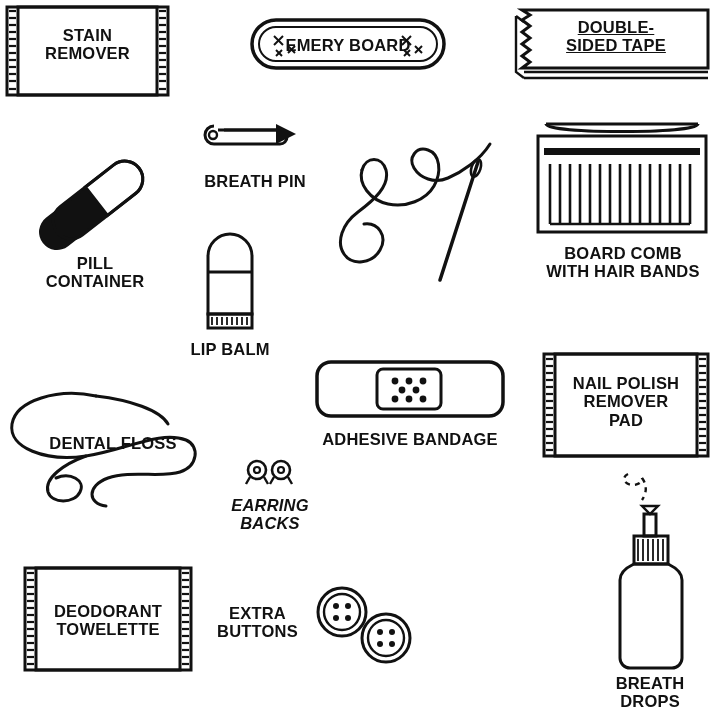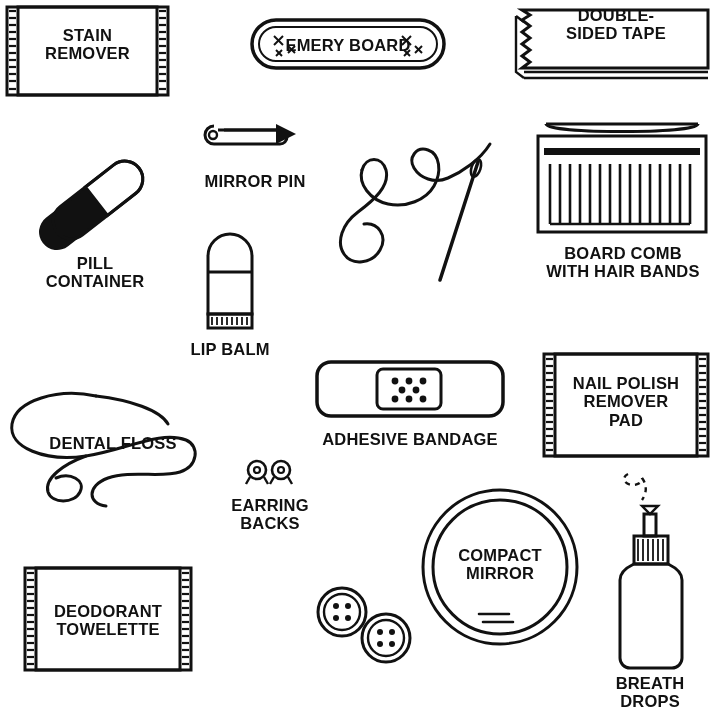--- a/index.html
+++ b/index.html
@@ -105,34 +105,34 @@
   </div>
 
   <div class="item" style="left:500px; top:6px; width:212px; height:84px;">
     <div class="art" style="left:0px; top:0px;">
       <svg width="212" height="80" viewBox="0 0 212 80">
         <path class="st" d="M22 4 H208 V62 H22 L30 56 L22 50 L30 44 L22 38 L30 32 L22 26 L30 20 L22 14 L30 9 Z" stroke-width="3"></path>
         <path class="st" d="M24 66 H208 M24 72 H208" stroke-width="2.4"></path>
         <path class="st" d="M16 10 L24 16 M16 10 L16 66 L24 72" stroke-width="2.4"></path>
       </svg>
     </div>
-    <div class="label" style="left:30px; top:0; width:172px;">DOUBLE-
+    <div class="label" style="left:30px; top:12px; width:172px;text-decoration:underline;">DOUBLE-
 SIDED TAPE</div>
   </div>
 
   <div class="item" style="left:190px; top:118px; width:130px; height:84px;">
     <div class="art" style="left:8px; top:0px;">
       <svg width="112" height="46" viewBox="0 0 112 46">
         <path class="st" d="M20 12 H86" stroke-width="3"></path>
         <path class="st" d="M16 8 A9 9 0 1 0 16 26 H82 A7 7 0 0 0 82 12 H26" stroke-width="3"></path>
         <path d="M78 6 L98 16 L78 26 Z" fill="#111111"></path>
         <circle class="st" cx="15" cy="17" r="4" stroke-width="2.4"></circle>
       </svg>
     </div>
-    <div class="label" style="left:0px; top:54px; width:130px;">MIRROR PIN</div>
+    <div class="label" style="left:0px; top:54px; width:130px;">BREATH PIN</div>
   </div>
 
   <div class="item" style="left:330px; top:120px; width:190px; height:190px;">
     <div class="art" style="left:0px; top:18px;">
       <svg width="190" height="170" viewBox="0 0 190 170">
         <path class="st" d="M160 6 C150 22 132 34 118 40 C104 46 90 40 84 30 C78 20 86 8 98 12 C110 16 112 34 104 48 C96 62 76 70 58 66 C40 62 28 46 32 32" stroke-width="3" stroke-linecap="round"></path>
         <path class="st" d="M32 32 C36 18 52 18 56 32 C60 48 44 62 28 74 C12 86 6 104 14 116 C22 128 42 126 50 112 C58 98 48 84 34 86" stroke-width="3" stroke-linecap="round"></path>
         <path class="st" d="M148 24 L110 142" stroke-width="3.5" stroke-linecap="round"></path>
         <ellipse class="st" cx="146" cy="30" rx="4.5" ry="9" stroke-width="2.6" transform="rotate(18 146 30)"></ellipse>
       </svg>
@@ -282,35 +282,24 @@
     <div class="art" style="left:36px; top:0px;">
       <svg width="58" height="30" viewBox="0 0 58 30">
         <circle class="st" cx="16" cy="12" r="9" stroke-width="2.6"></circle>
         <circle class="st" cx="16" cy="12" r="3" stroke-width="2.2"></circle>
         <path class="st" d="M9 19 L5 26 M23 19 L27 26" stroke-width="2.4"></path>
         <circle class="st" cx="40" cy="12" r="9" stroke-width="2.6"></circle>
         <circle class="st" cx="40" cy="12" r="3" stroke-width="2.2"></circle>
         <path class="st" d="M33 19 L29 26 M47 19 L51 26" stroke-width="2.4"></path>
       </svg>
     </div>
-    <div class="label" style="left:0px; top:38px; width:130px;">EARRING
+    <div class="label" style="left:0px; top:38px; width:130px;font-style:italic;">EARRING
 BACKS</div>
   </div>
 
-  <div class="item" style="left:410px; top:488px; width:180px; height:160px;">
-    <div class="art" style="left:7px; top:0px;">
-      <svg width="166" height="158" viewBox="0 0 166 158">
-        <circle class="st" cx="83" cy="79" r="77" stroke-width="3"></circle>
-        <circle class="st" cx="83" cy="79" r="67" stroke-width="3"></circle>
-        <path class="st" d="M62 126 H92 M66 134 H96" stroke-width="2.6" stroke-linecap="round"></path>
-      </svg>
-    </div>
-    <div class="label" style="left:28px; top:58px; width:124px;">COMPACT
-MIRROR</div>
-  </div>
 
   <div class="item" style="left:588px; top:466px; width:124px; height:246px;">
     <div class="art" style="left:10px; top:0px;">
       <svg width="104" height="206" viewBox="0 0 104 206">
         <path class="st" d="M30 8 A9 6 0 1 0 44 12" stroke-width="2.4" stroke-dasharray="5 5"></path>
         <path class="st" d="M44 12 C50 20 48 28 44 34" stroke-width="2.4" stroke-dasharray="5 5"></path>
         <path class="st" d="M44 40 L52 48 L60 40 Z" stroke-width="2.4"></path>
         <path class="st" d="M46 48 H58 V70 H46 Z" stroke-width="3"></path>
         <rect class="st" x="36" y="70" width="34" height="28" stroke-width="3"></rect>
         <g stroke="#111111" stroke-width="1.8">
@@ -383,15 +372,17 @@
         <circle class="st" cx="76" cy="54" r="24" stroke-width="3"></circle>
         <circle class="st" cx="76" cy="54" r="18" stroke-width="2.4"></circle>
         <g fill="#111111">
           <circle cx="70" cy="48" r="3"></circle>
             <circle cx="82" cy="48" r="3"></circle>
           <circle cx="70" cy="60" r="3"></circle>
             <circle cx="82" cy="60" r="3"></circle>
         </g>
       </svg>
     </div>
+    <div class="label" style="left:0px; top:24px; width:115px;">EXTRA
+BUTTONS</div>
   </div>
 
 </div>
 
 </body></html>

